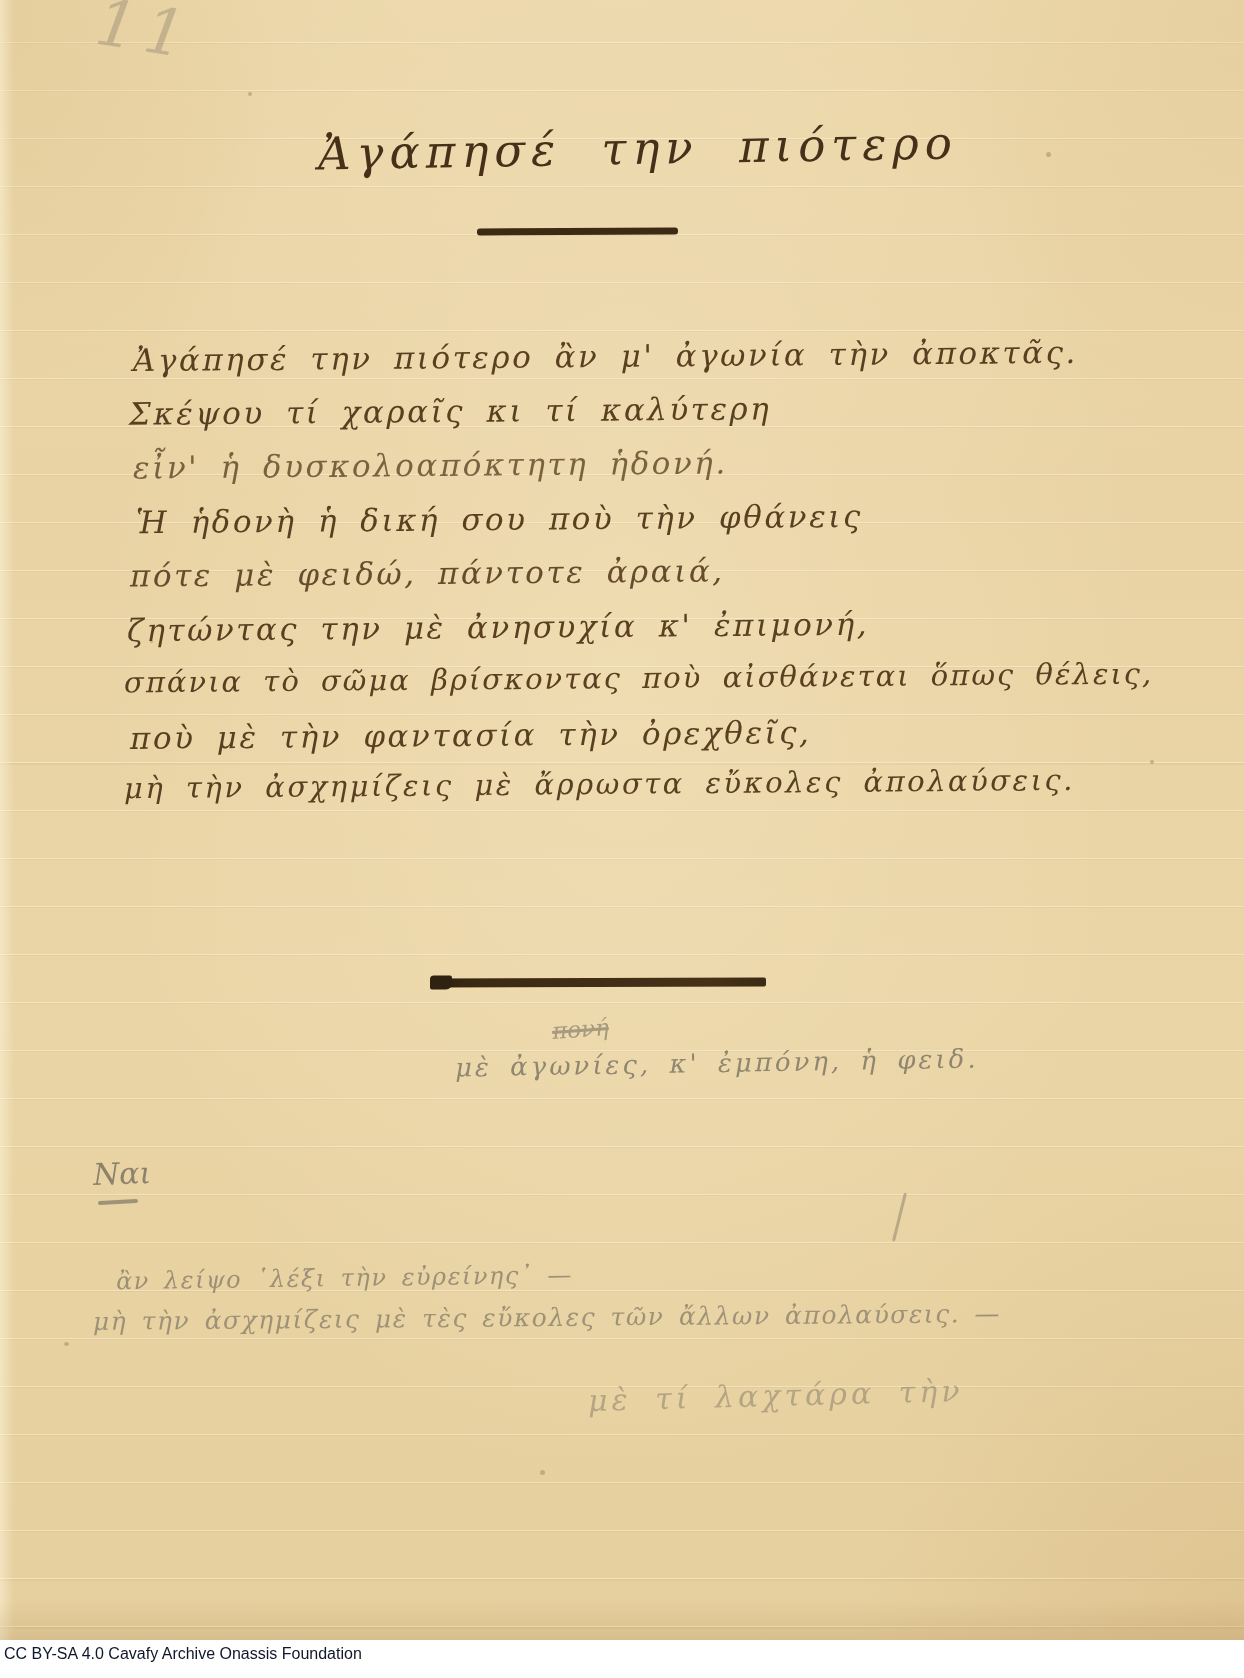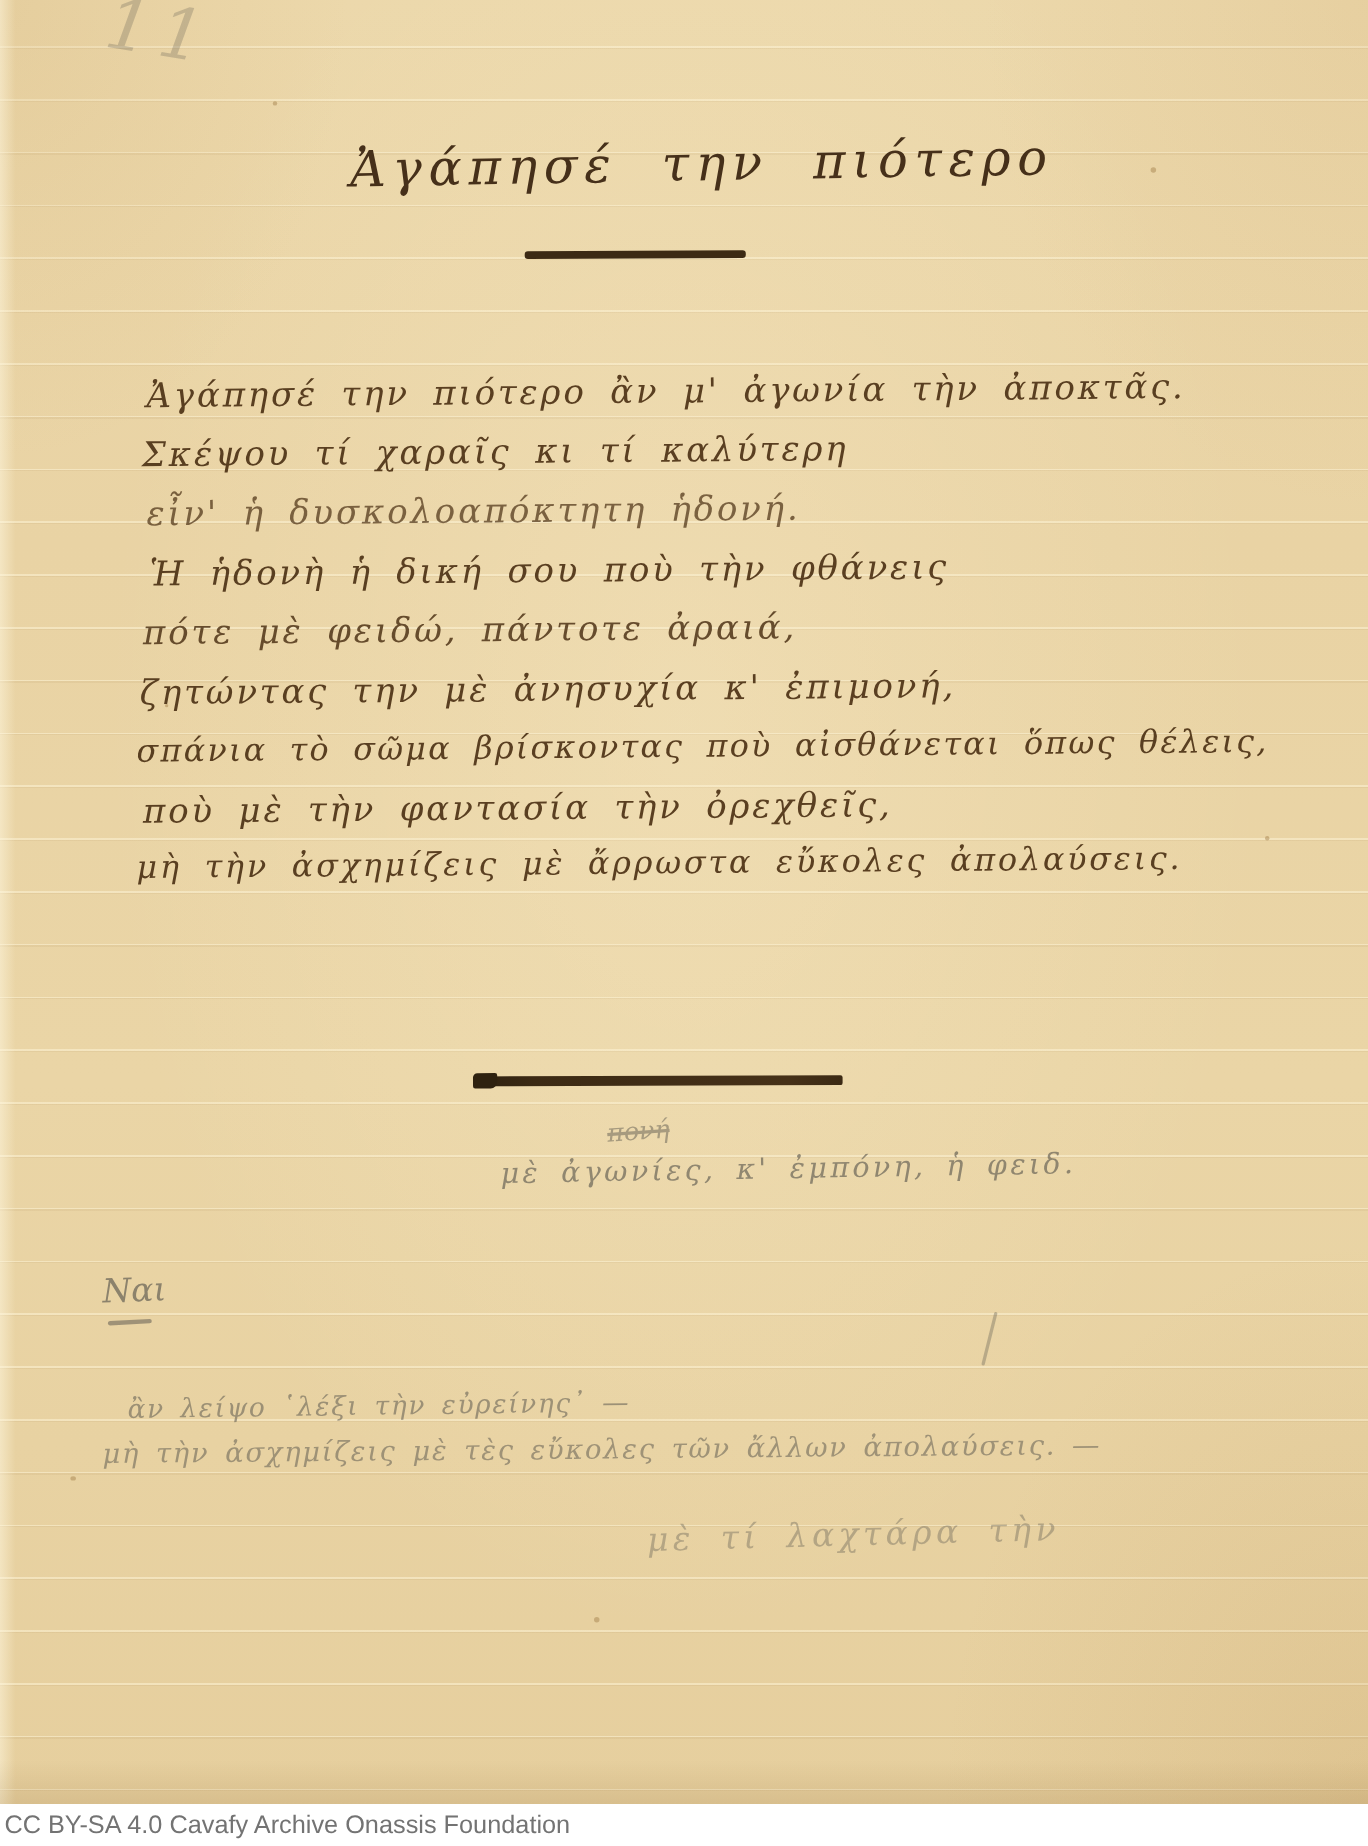--- a/index.html
+++ b/index.html
@@ -79,22 +79,22 @@
     background:#6e685a;opacity:.4;transform:rotate(14deg);border-radius:2px;}
   .pnote-2{left:116px;top:1264px;font-size:24px;letter-spacing:1.5px;word-spacing:5px;opacity:.62;transform:rotate(-0.8deg);}
   .pnote-3{left:93px;top:1303px;font-size:25px;letter-spacing:1.5px;word-spacing:5px;opacity:.60;transform:rotate(-0.5deg);}
   .pnote-4{left:588px;top:1378px;font-size:30px;letter-spacing:4px;word-spacing:10px;opacity:.42;transform:rotate(-1.5deg);}
 
   
   .caption-strip{
     position:absolute;left:0;top:1640px;width:1244px;height:38px;background:#ffffff;
   }
   .caption-text{
-    position:absolute;left:4px;top:1645px;color:#737373;
-    font-family:"Liberation Sans","DejaVu Sans",sans-serif;font-size:23px;
+    position:absolute;left:4px;top:1645px;color:#0f172a;
+    font-family:"Liberation Sans","DejaVu Sans",sans-serif;font-size:16px;
   }
 </style>
 </head>
 <body>
 
 <div class="paper">
   <div class="edge-shade-left"></div>
   <div class="edge-shade-bottom"></div>
 
   <div class="speck" style="left:1046px;top:152px;width:5px;height:5px;"></div>

